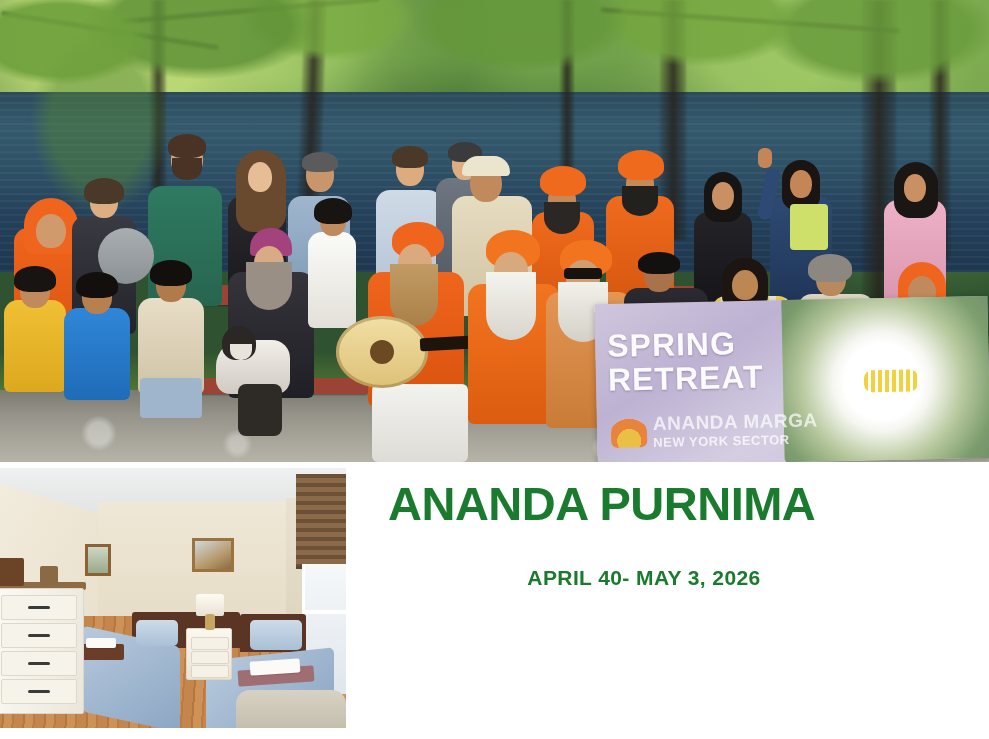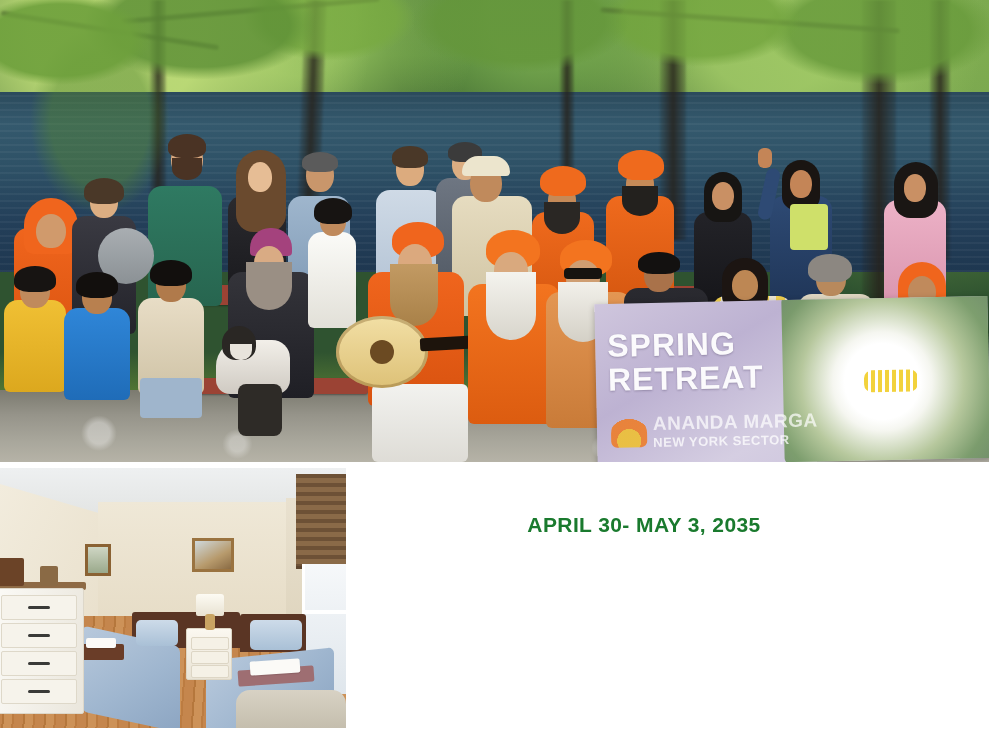--- a/index.html
+++ b/index.html
@@ -422,16 +422,17 @@
         <div class="rp-knob" style="left:26px;top:10px;"></div>
       </div>
     </div>
     <div style="position:absolute;left:-6px;top:90px;width:30px;height:28px;background:#6b4327;border-radius:2px;"></div>
     <div style="position:absolute;left:40px;top:98px;width:18px;height:20px;background:#8a6a45;border-radius:2px;"></div>
 
     <div class="rp-chair"></div>
   </div>
 
   <div class="text-block">
-    <div class="dateline">APRIL 30- MAY 3, 2035</div>
+    <div class="headline headline-l2">ANANDA PURNIMA</div>
+    <div class="dateline">APRIL 40- MAY 3, 2026</div>
   </div>
 
 </div>
 
 </body></html>

